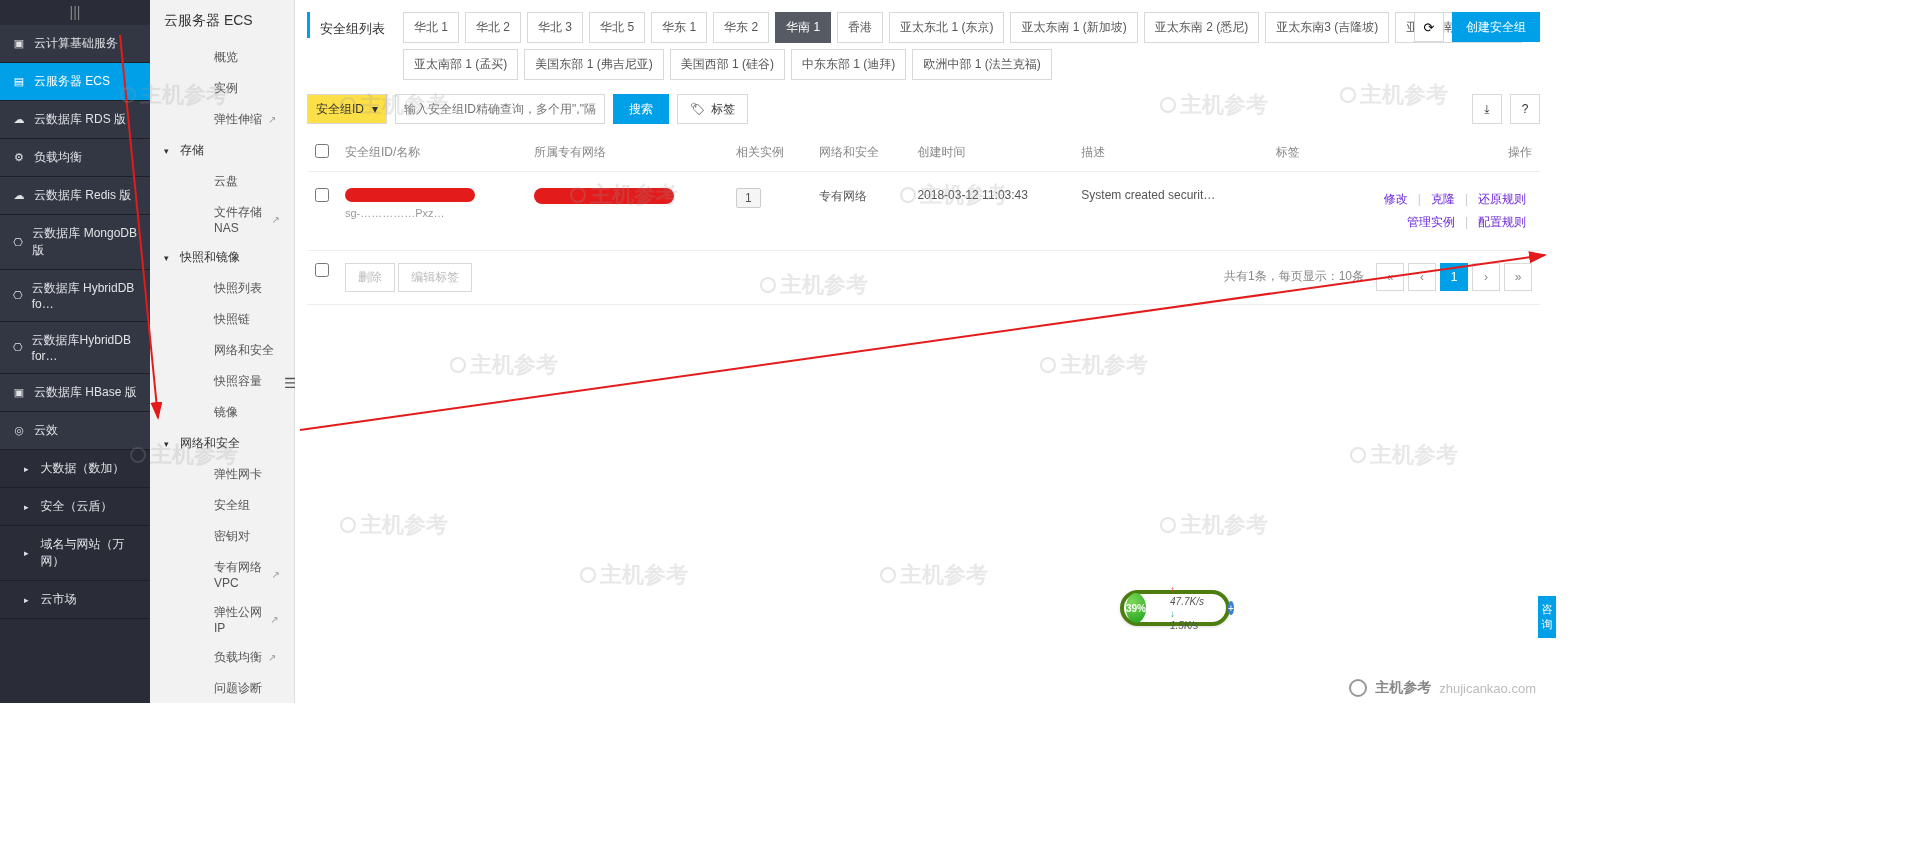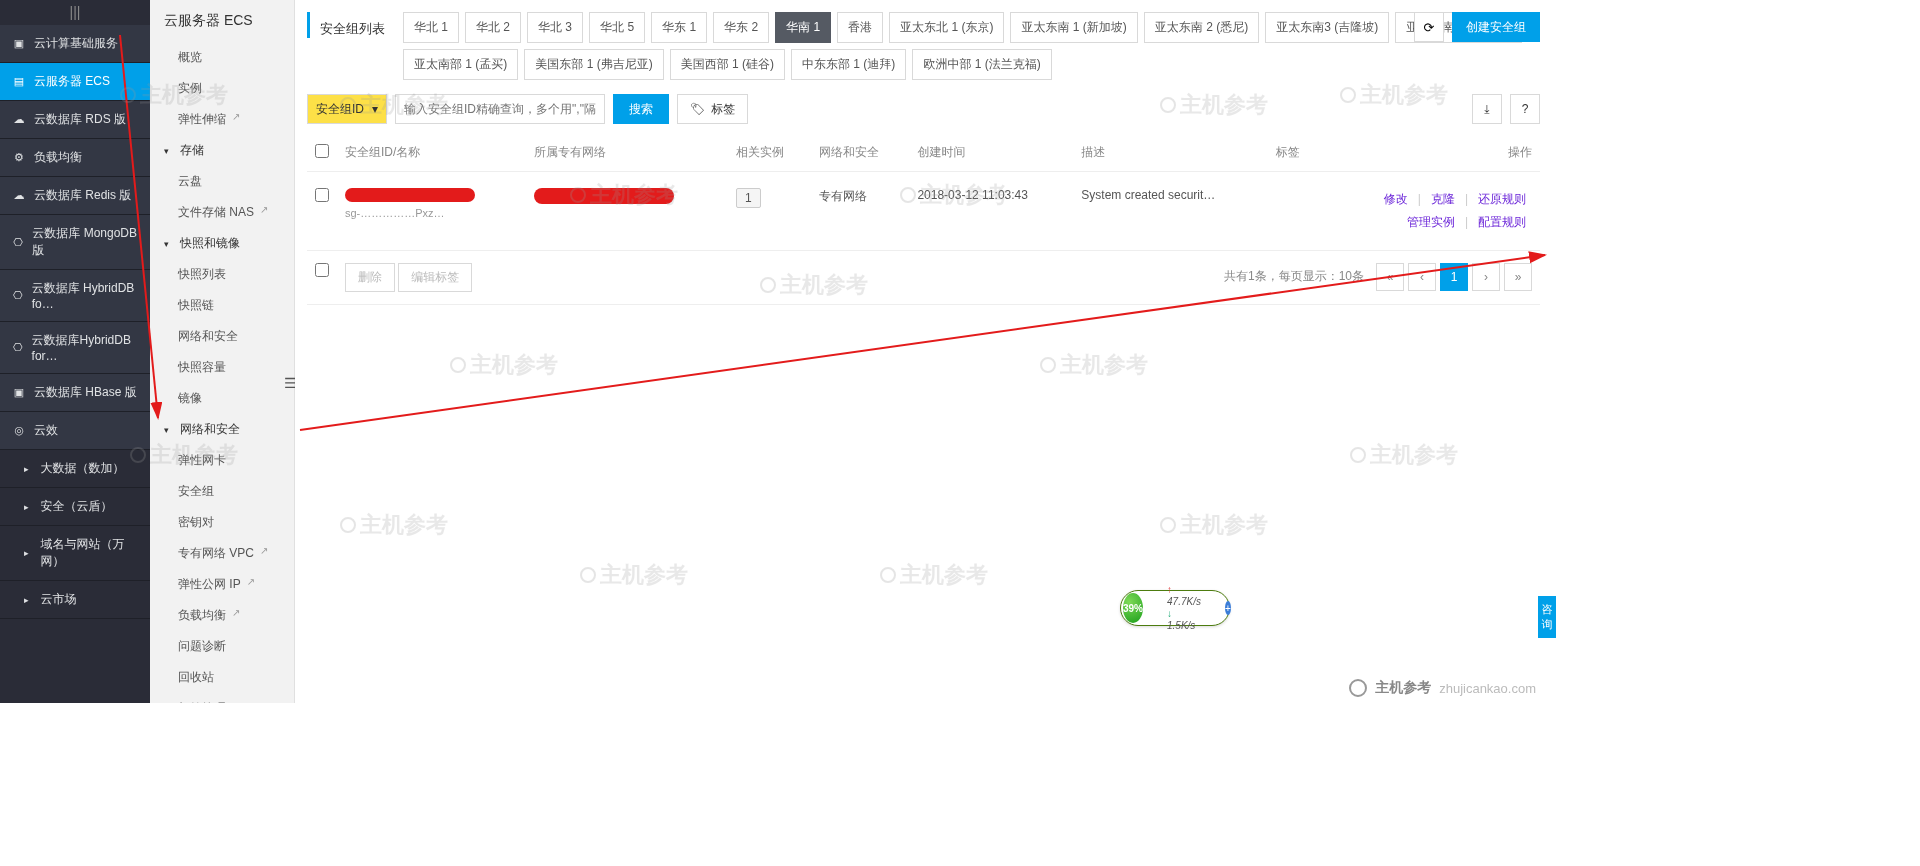--- a/index.html
+++ b/index.html
@@ -10,21 +10,21 @@
 .sidebar-dark .toggle { height: 25px; text-align: center; color: #888; line-height: 25px; font-size: 14px; }
 .sidebar-dark .cat { padding: 10px 12px; background: #333744; color: #e0e2e4; border-bottom: 1px solid #1e2028; display: flex; align-items: center; gap: 8px; }
 .sidebar-dark .cat.active { background: #00a0e9; color: #fff; }
 .sidebar-dark .cat.indent { padding-left: 24px; background: #2a2c37; }
 .sidebar-dark .cat .car { margin-right: 4px; font-size: 9px; }
 .sidebar-dark .ic { width: 14px; text-align: center; font-size: 11px; display: inline-block; }
 
 
 .sidebar-light { position: absolute; left: 150px; top: 0; width: 145px; height: 100%; background: #f2f2f2; border-right: 1px solid #e0e0e0; color: #333; }
 .sidebar-light .title { padding: 12px 14px; font-size: 14px; color: #333; font-weight: 500; }
-.sidebar-light .item { padding: 7px 14px 7px 28px; display: flex; gap: 6px; color: #555; cursor: pointer; }
+.sidebar-light .item { padding: 7px 14px 7px 28px; display: flex; align-items: center; gap: 6px; color: #555; cursor: pointer; margin-left: 36px; }
 .sidebar-light .grp { padding: 7px 14px 7px 14px; display: flex; align-items: center; gap: 6px; color: #333; cursor: pointer; }
 .sidebar-light .caret { font-size: 9px; width: 10px; display: inline-block; }
 .sidebar-light .ext { width: 12px; font-size: 10px; color: #999; }
 
 .expand-handle { position: absolute; left: 284px; top: 375px; width: 16px; height: 20px; color: #555; font-size: 14px; }
 
 
 .main { position: absolute; left: 295px; top: 0; right: 0; height: 100%; background: #fff; padding: 12px 16px 0 12px; }
 
 .tab-header { display: flex; align-items: flex-start; gap: 8px; margin-bottom: 6px; }
@@ -58,21 +58,21 @@
 .redact2 { display: inline-block; width: 140px; height: 16px; background: #e31b1b; border-radius: 8px; }
 
 .footer-row td { padding: 12px 8px; }
 .btn-sm { border: 1px solid #d9d9d9; background: #fff; color: #bbb; height: 29px; padding: 0 12px; font-size: 12px; cursor: pointer; }
 .pager { display: flex; align-items: center; gap: 4px; justify-content: flex-end; }
 .pager .txt { color: #888; margin-right: 8px; }
 .pg { border: 1px solid #d9d9d9; min-width: 28px; height: 28px; display: flex; align-items: center; justify-content: center; background: #fff; cursor: pointer; color: #888; }
 .pg.active { background: #00a0e9; color: #fff; border-color: #00a0e9; }
 
 
-.netw { position: absolute; left: 1120px; top: 590px; width: 110px; height: 36px; border: 1px solid #4d7c0f; border-radius: 18px; background: #fff; display: flex; align-items: center; padding: 2px 6px 2px 2px; gap: 24px; font-size: 10px; box-shadow: 0 1px 3px rgba(0,0,0,.15); }
+.netw { position: absolute; left: 1120px; top: 590px; width: 110px; height: 36px; border: 4px solid #4d7c0f; border-radius: 18px; background: #fff; display: flex; align-items: center; padding: 2px 6px 2px 2px; gap: 24px; font-size: 10px; box-shadow: 0 1px 3px rgba(0,0,0,.15); }
 .netw .circ { width: 30px; height: 30px; border-radius: 50%; background: radial-gradient(circle at 30% 30%, #7ed957, #1a9e1a); color: #fff; display: flex; align-items: center; justify-content: center; font-size: 10px; font-weight: bold; }
 .netw .sp { line-height: 1.2; color: #555; font-style: italic; }
 .netw .up::before { content: "↑ "; color: #d33; }
 .netw .dn::before { content: "↓ "; color: #2a7; }
 .netw .plus { width: 14px; height: 14px; border-radius: 50%; background: #3b7dd8; color: #fff; display: flex; align-items: center; justify-content: center; font-size: 10px; margin-left: auto; }
 
 .side-tab { position: absolute; right: 0; top: 596px; width: 18px; background: #00a0e9; color: #fff; font-size: 11px; padding: 6px 3px; text-align: center; cursor: pointer; }
 
 .brand { position: absolute; right: 20px; bottom: 6px; color: #999; font-size: 14px; display: flex; align-items: center; gap: 8px; }
 .brand .logo { width: 18px; height: 18px; border: 2px solid #999; border-radius: 50%; display: inline-block; position: relative; }

